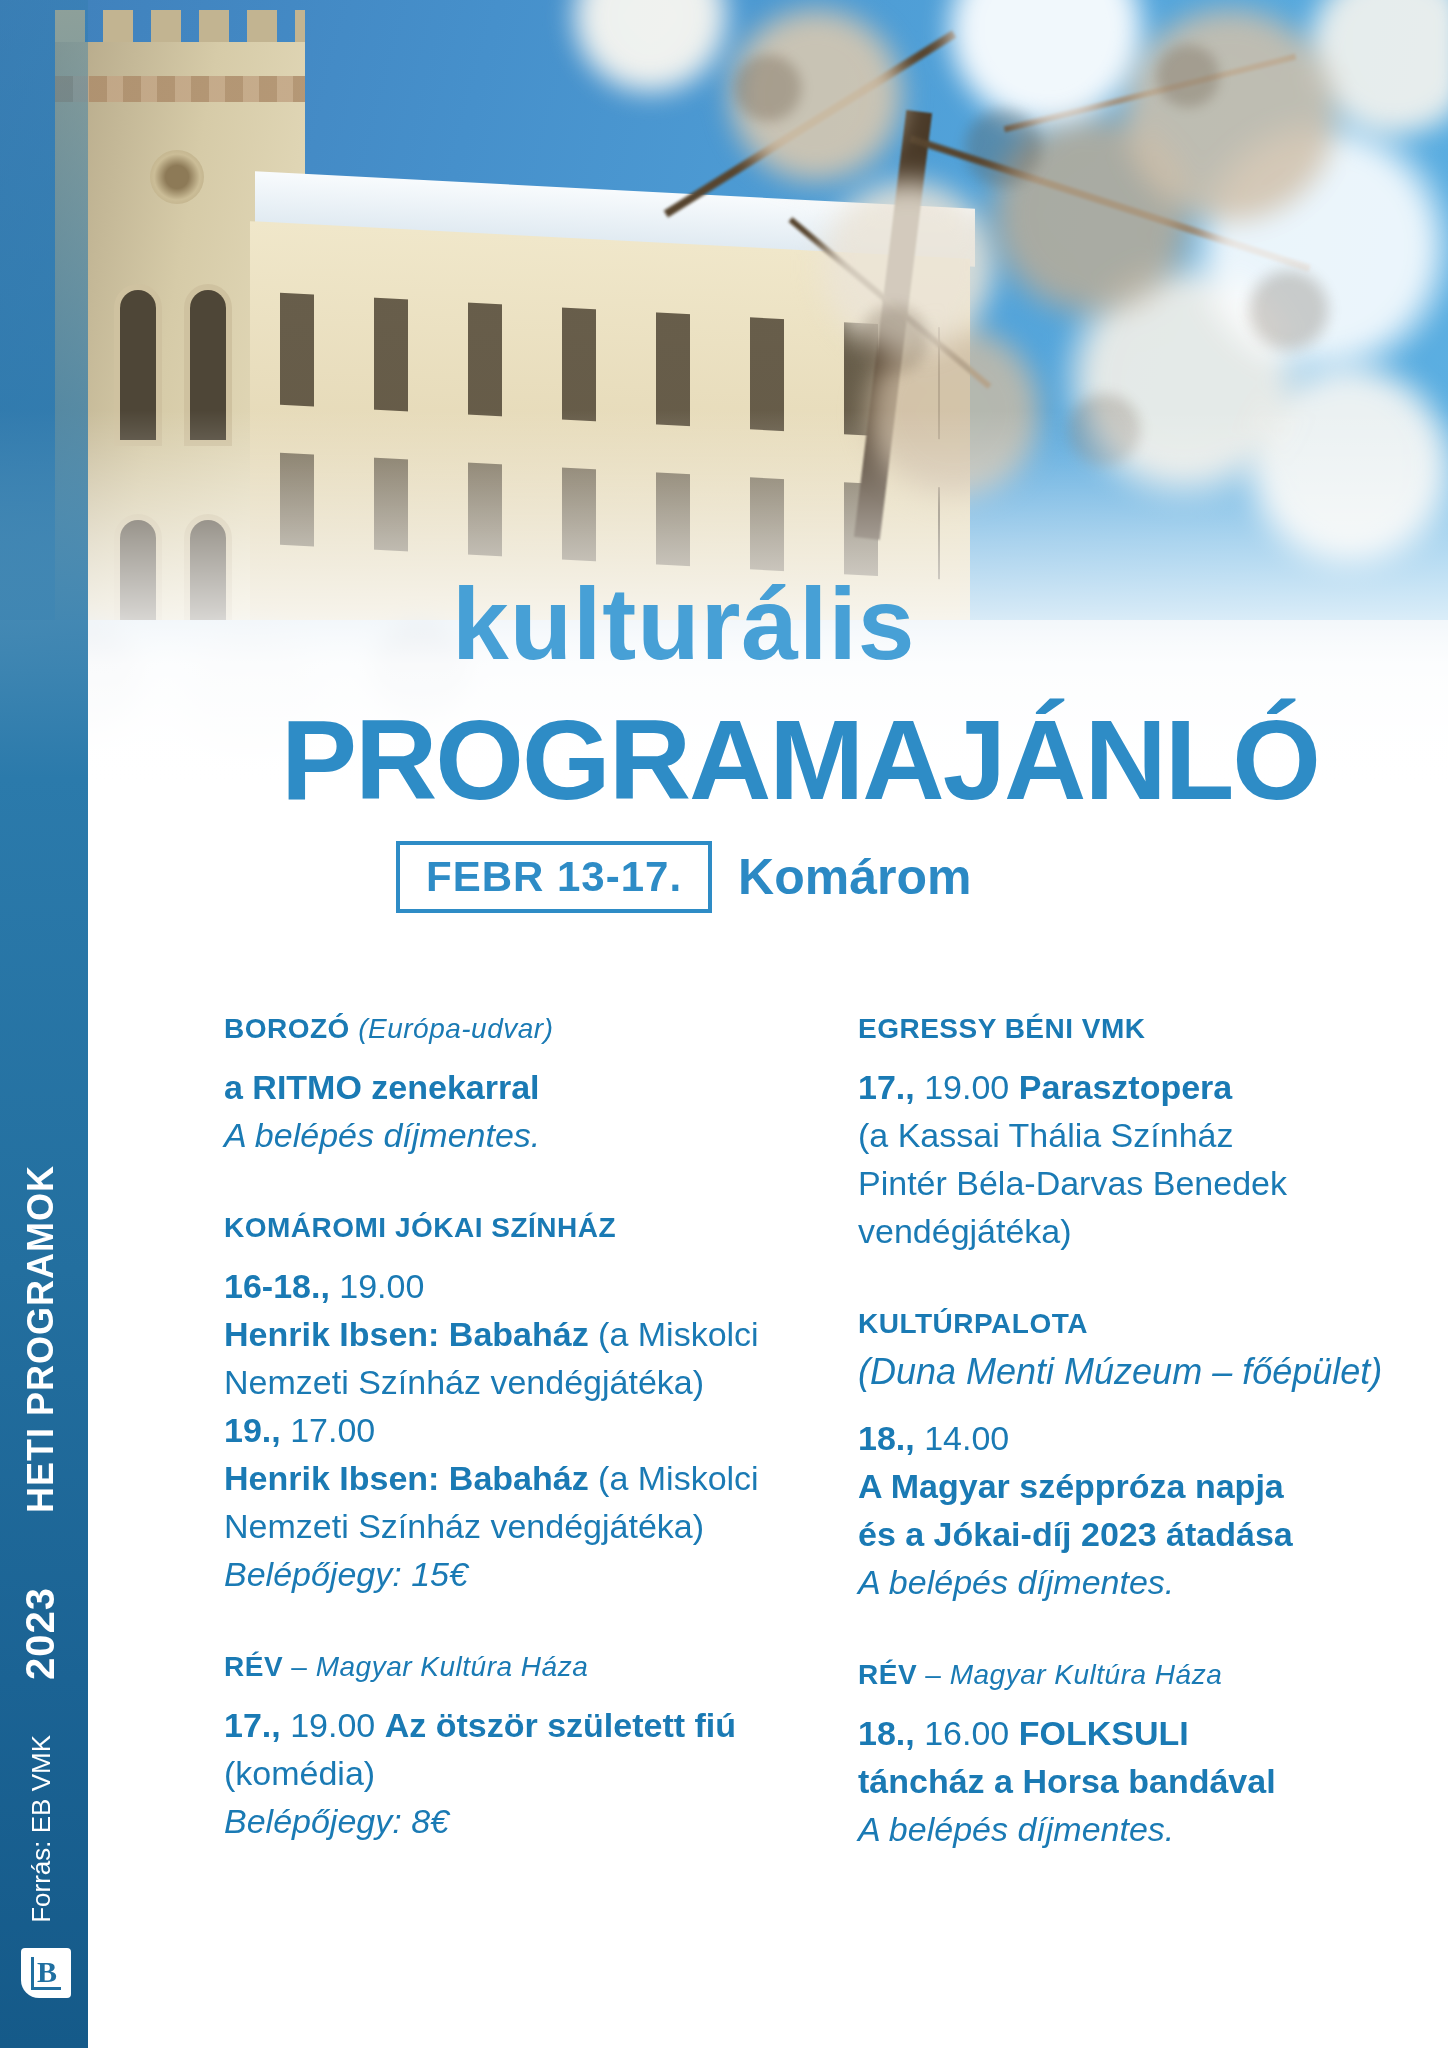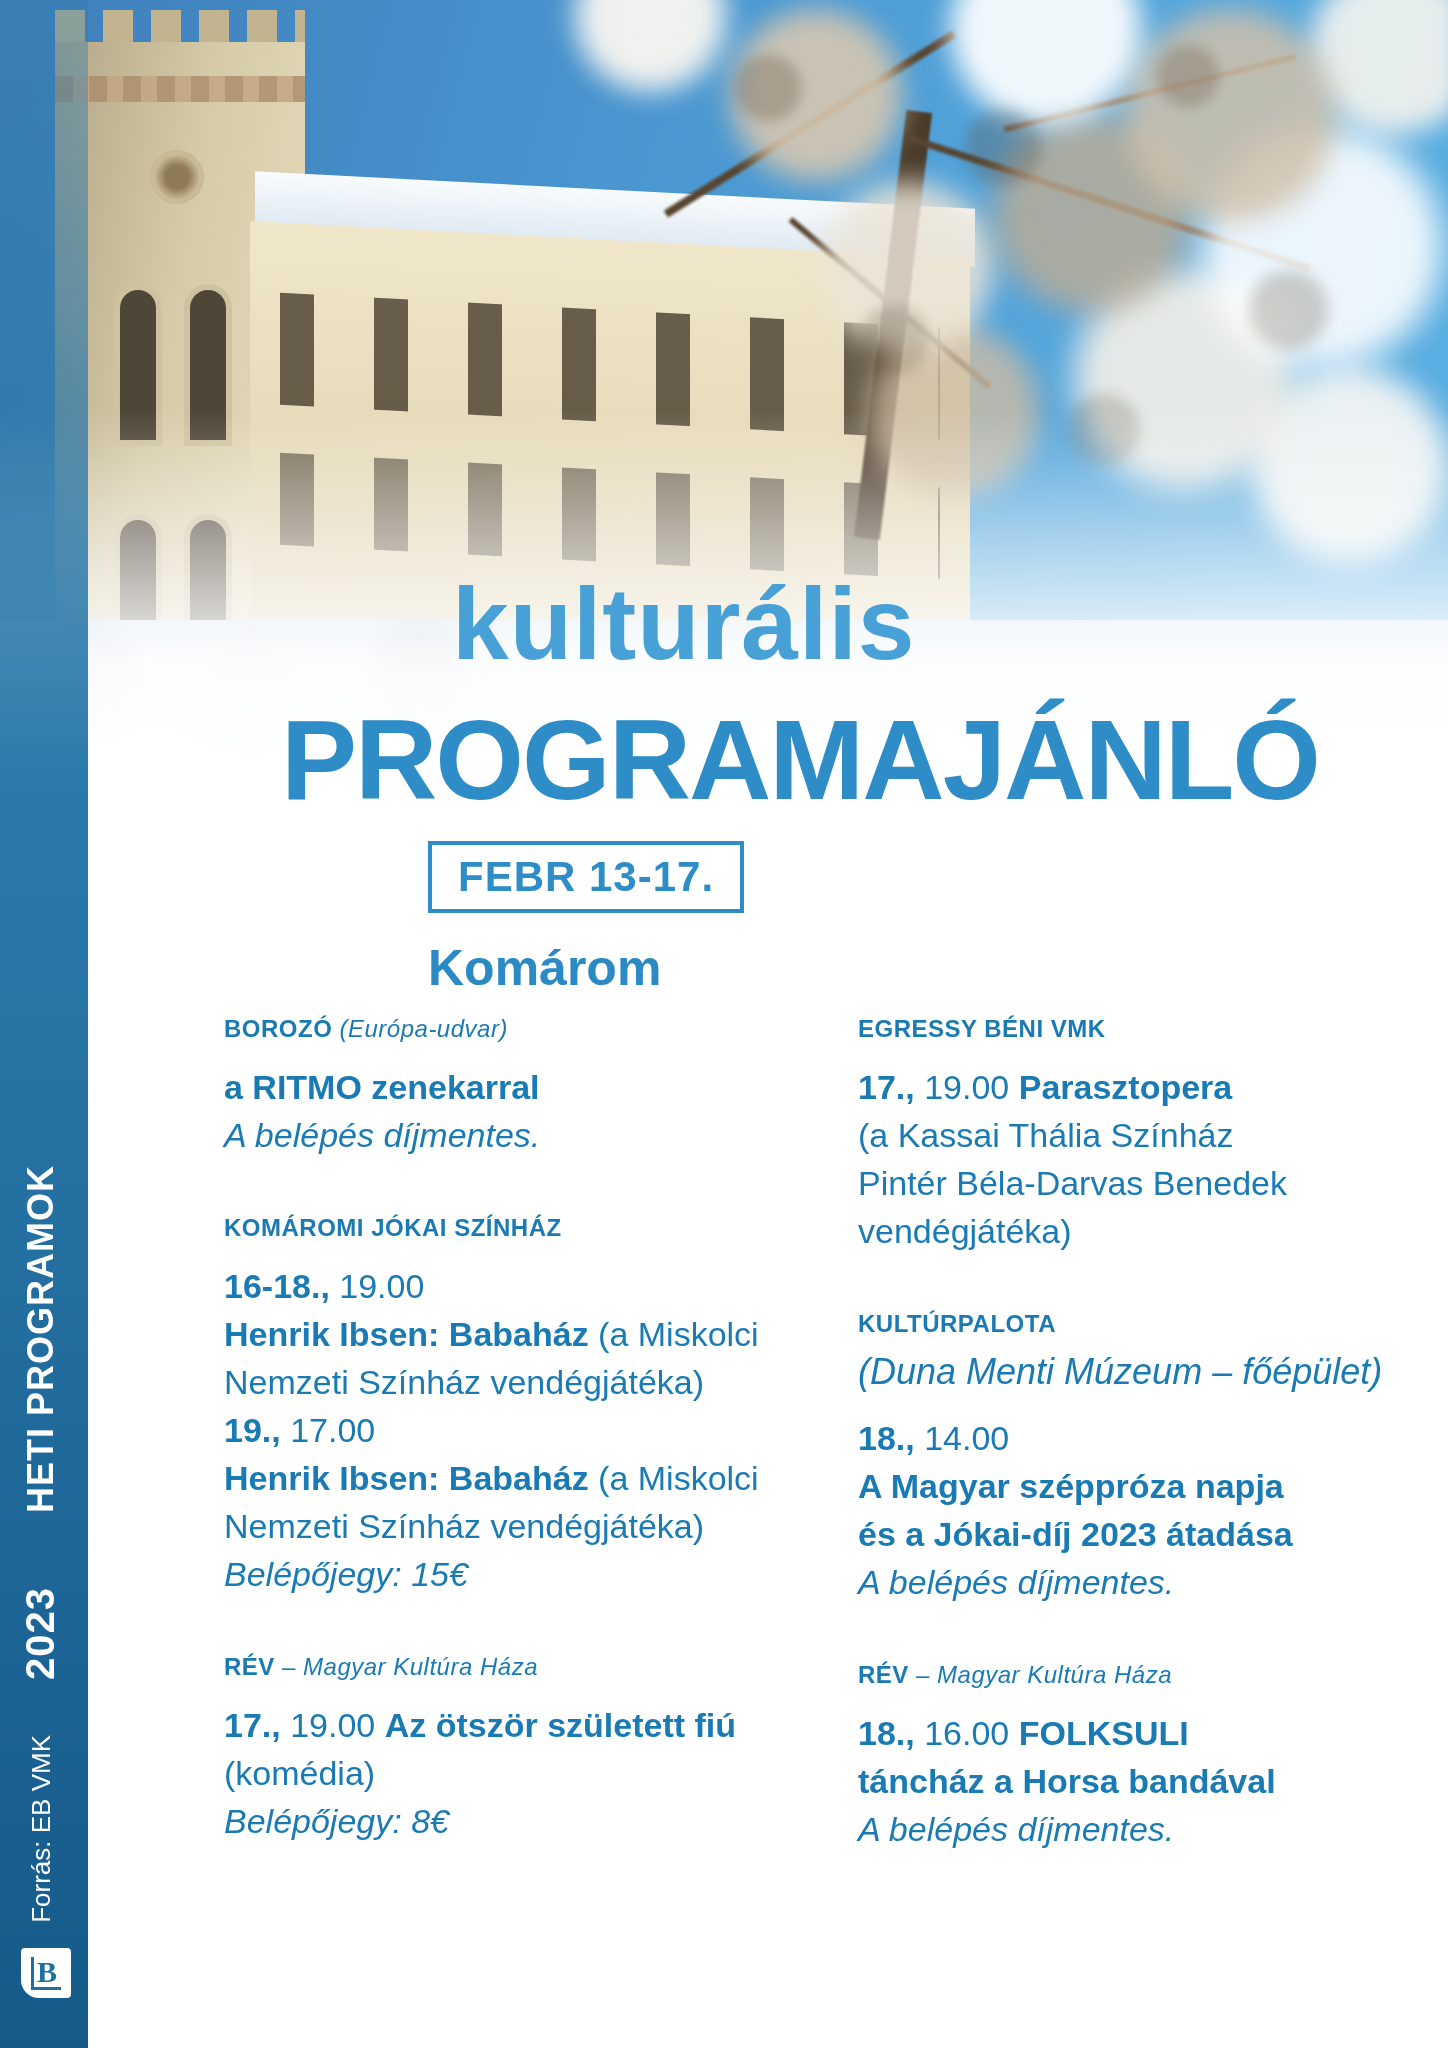--- a/index.html
+++ b/index.html
@@ -88,31 +88,31 @@
   .v-source{left:26px;bottom:125px;font-size:26px;font-weight:400;}
   .logo{position:absolute;left:21px;bottom:50px;width:50px;height:50px;background:#ffffff;
     border-radius:4px 4px 4px 18px;display:flex;align-items:center;justify-content:center;}
   .logo span{color:#1f6fa1;font-size:30px;font-weight:700;font-family:"Liberation Serif","DejaVu Serif",serif;
     border-left:3px solid #1f6fa1;border-bottom:3px solid #1f6fa1;padding:0 4px 0 3px;line-height:30px;}
   
   .title1{position:absolute;left:452px;top:566px;z-index:3;
     font-size:102px;font-weight:700;color:var(--title-light);letter-spacing:1px;}
   .title2{position:absolute;left:250px;top:694px;z-index:3;
     font-size:114px;font-weight:700;color:var(--title-dark);letter-spacing:-2px;margin-left:31px;}
-  .date-row{position:absolute;left:428px;top:841px;z-index:3;
-    display:flex;gap:26px;flex-direction:column;}
+  .date-row{position:absolute;left:396px;top:841px;z-index:3;
+    display:flex;align-items:center;gap:26px;}
   .date-box{border:4px solid var(--title-dark);color:var(--title-dark);
     font-size:42px;font-weight:700;padding:8px 26px;letter-spacing:1px;}
   .city{font-size:50px;font-weight:700;color:#2b89c4;}
   
   .col{position:absolute;top:1008px;z-index:3;color:var(--blue);}
   .col.left{left:224px;width:620px;}
   .col.right{left:858px;width:560px;}
   .prog{margin-bottom:48px;}
-  .hdr{font-size:24px;line-height:41px;margin-bottom:14px;letter-spacing:.5px;font-weight:400;}
+  .hdr{font-size:28px;line-height:41px;margin-bottom:14px;letter-spacing:.5px;font-weight:400;}
   .sub{font-size:36px;line-height:36px;margin:-4px 0 24px;}
   .ln{font-size:34px;line-height:48px;}
   .sb{font-weight:700;}
   .sr{font-weight:400;}
   .si{font-style:italic;font-weight:400;}
 </style>
 </head>
 <body>
 
 <div class="page">

